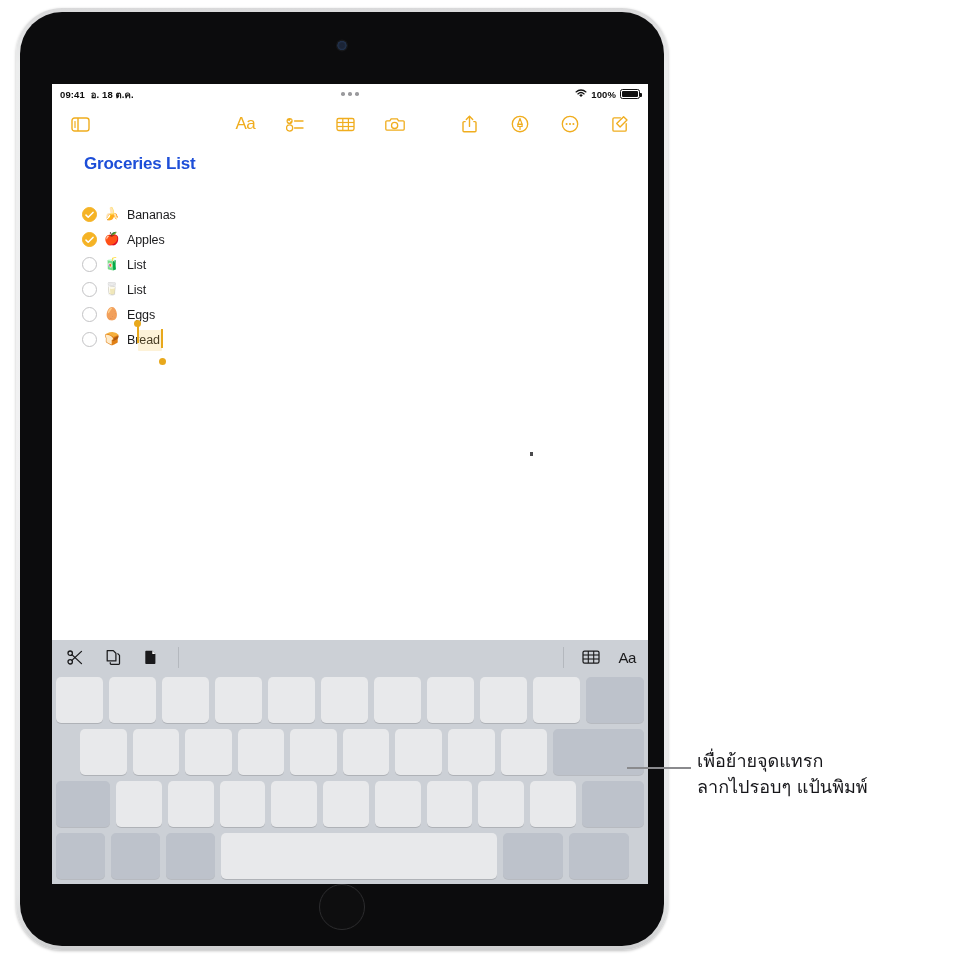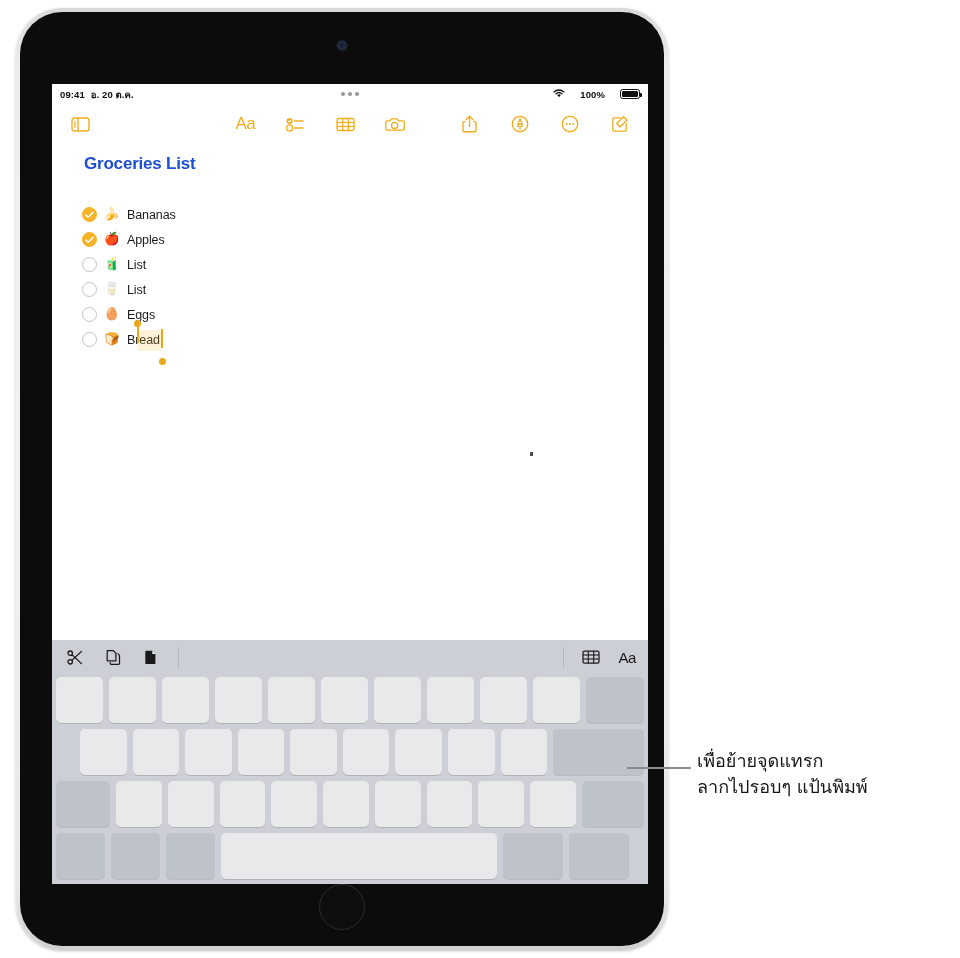--- a/index.html
+++ b/index.html
@@ -86,21 +86,21 @@
     letter-spacing: 0.1px;
   }
   .sb-left { display: flex; align-items: center; gap: 6px; white-space: nowrap; }
   .sb-center {
     position: absolute; left: 0; right: 0; top: 0; bottom: 0;
     display: flex; align-items: center; justify-content: center;
     pointer-events: none;
   }
   .dots { display: flex; gap: 3.5px; }
   .dots i { width: 3.5px; height: 3.5px; border-radius: 50%; background: #9a9a9d; display: block; }
-  .sb-right { margin-left: auto; display: flex; align-items: center; gap: 15px; }
+  .sb-right { margin-left: auto; display: flex; align-items: center; gap: 4px; }
   .battery {
     width: 20px; height: 9.5px; border: 1.2px solid #111; border-radius: 2.5px;
     position: relative; box-sizing: border-box; padding: 1px;
   }
   .battery::after {
     content: ""; position: absolute; right: -3px; top: 3px;
     width: 1.6px; height: 3.5px; background: #111; border-radius: 0 1px 1px 0;
   }
   .battery i { display: block; height: 100%; background: #111; border-radius: 1px; }
 
@@ -247,21 +247,21 @@
   <div class="device">
     <div class="device-inner"></div>
     <div class="camera"></div>
     <div class="home-button"></div>
 
     <div class="screen">
 
       <div class="statusbar">
         <div class="sb-left">
           <span>09:41</span>
-          <span>อ. 20 ต.ค.</span>
+          <span>อ. 18 ต.ค.</span>
         </div>
         <div class="sb-center">
           <span class="dots">
               <i></i>
               <i></i>
               <i></i>
             </span>
         </div>
         <div class="sb-right">
           <span>

